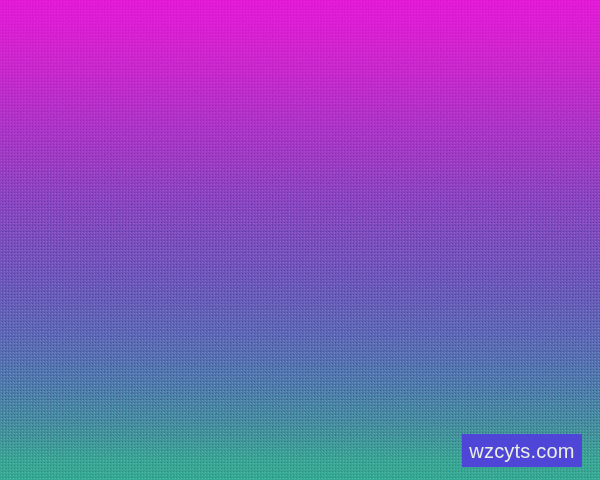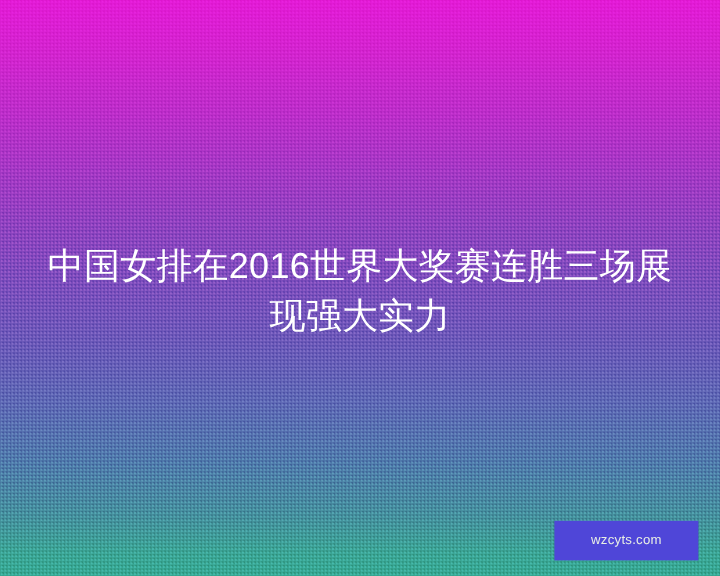--- a/index.html
+++ b/index.html
@@ -72,32 +72,31 @@
     top: 434px;
     width: 120px;
     height: 33px;
     background: #4f46d8;
     display: flex;
     align-items: center;
     justify-content: center;
   }
   #watermark-label {
     color: #e9efe4;
-    font-size: 11px;
+    font-size: 20px;
     line-height: 1;
     font-weight: 400;
     letter-spacing: 0.2px;
   }
 </style>
 </head>
 <body>
 
 <div id="cover">
 
   <div id="noise"></div>
 
-  <div id="title">中国女排在2016世界大奖赛连胜三场展现强大实力</div>
 
   <div id="watermark">
     <span id="watermark-label">wzcyts.com</span>
   </div>
 
 </div>
 
 </body></html>

